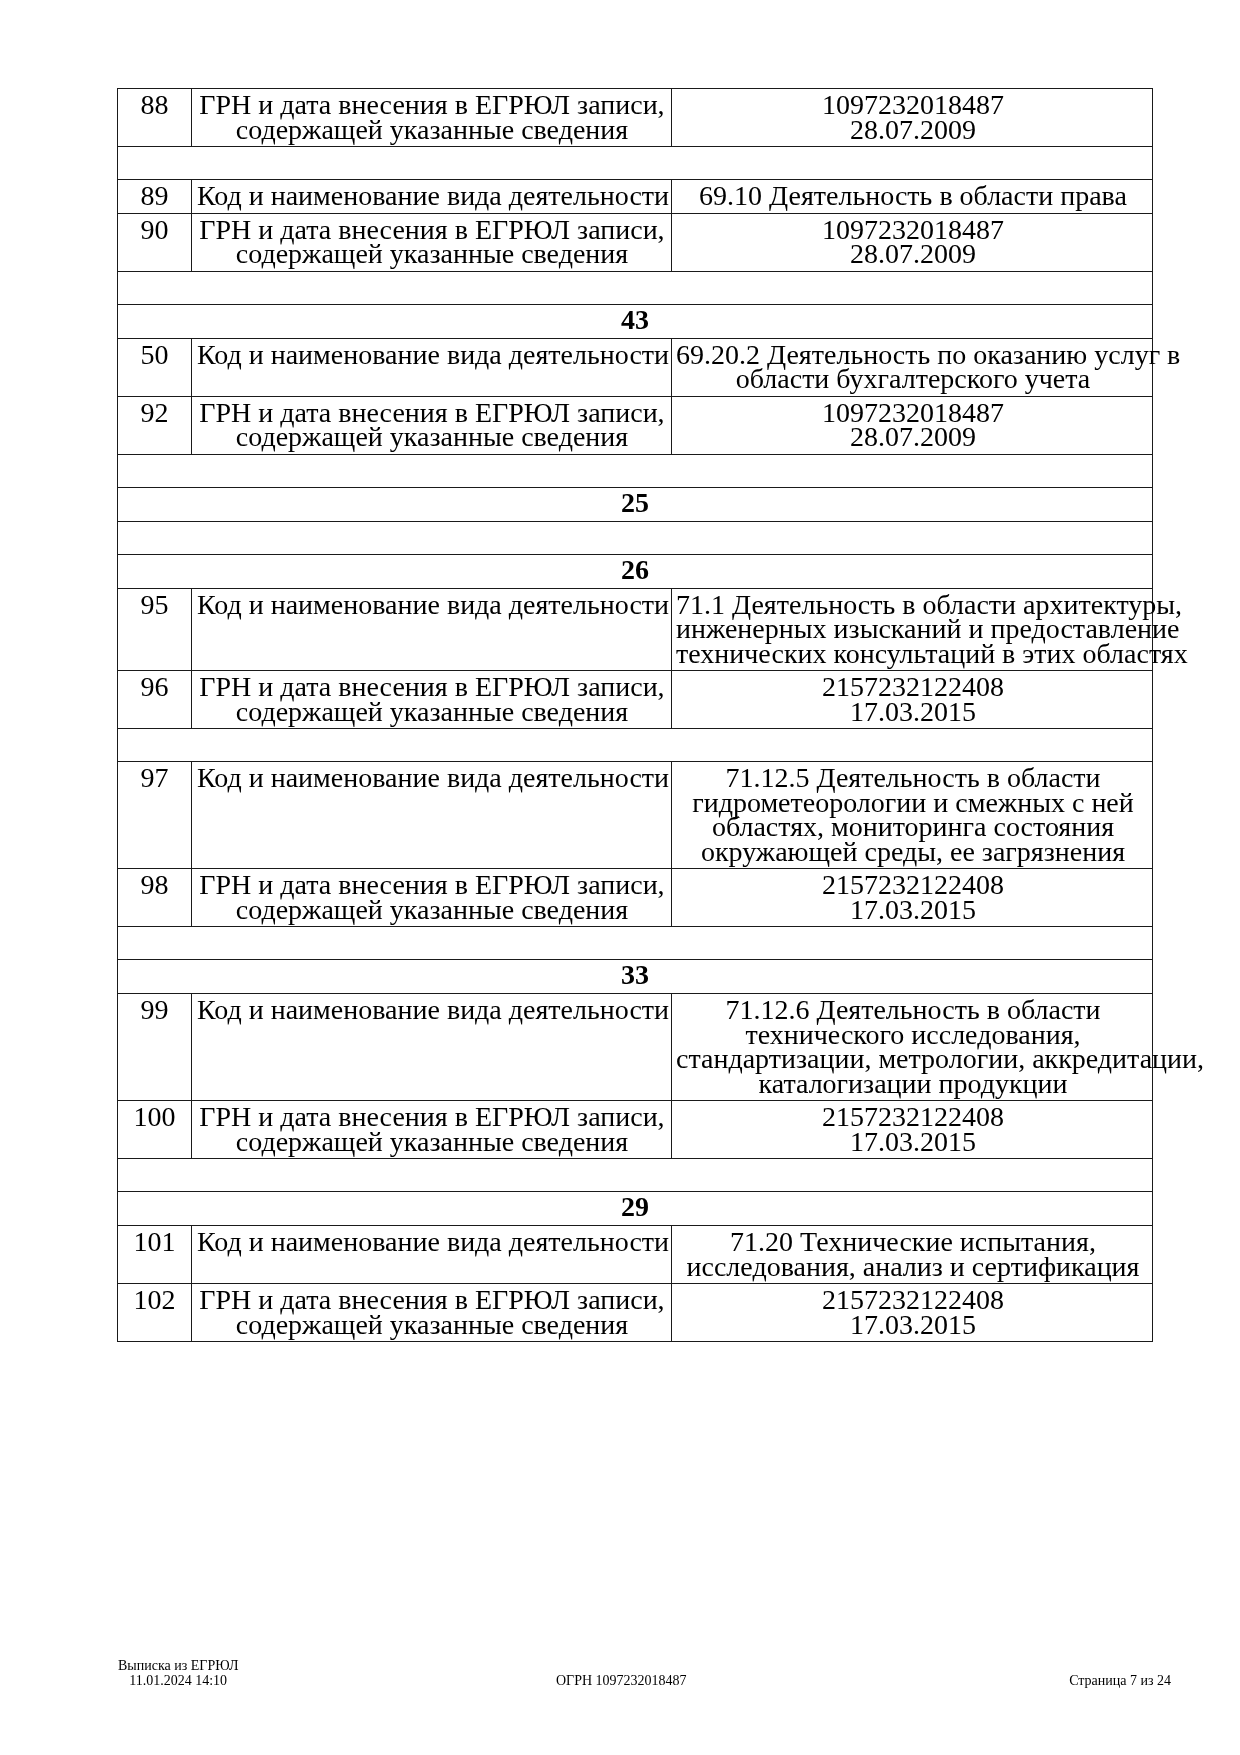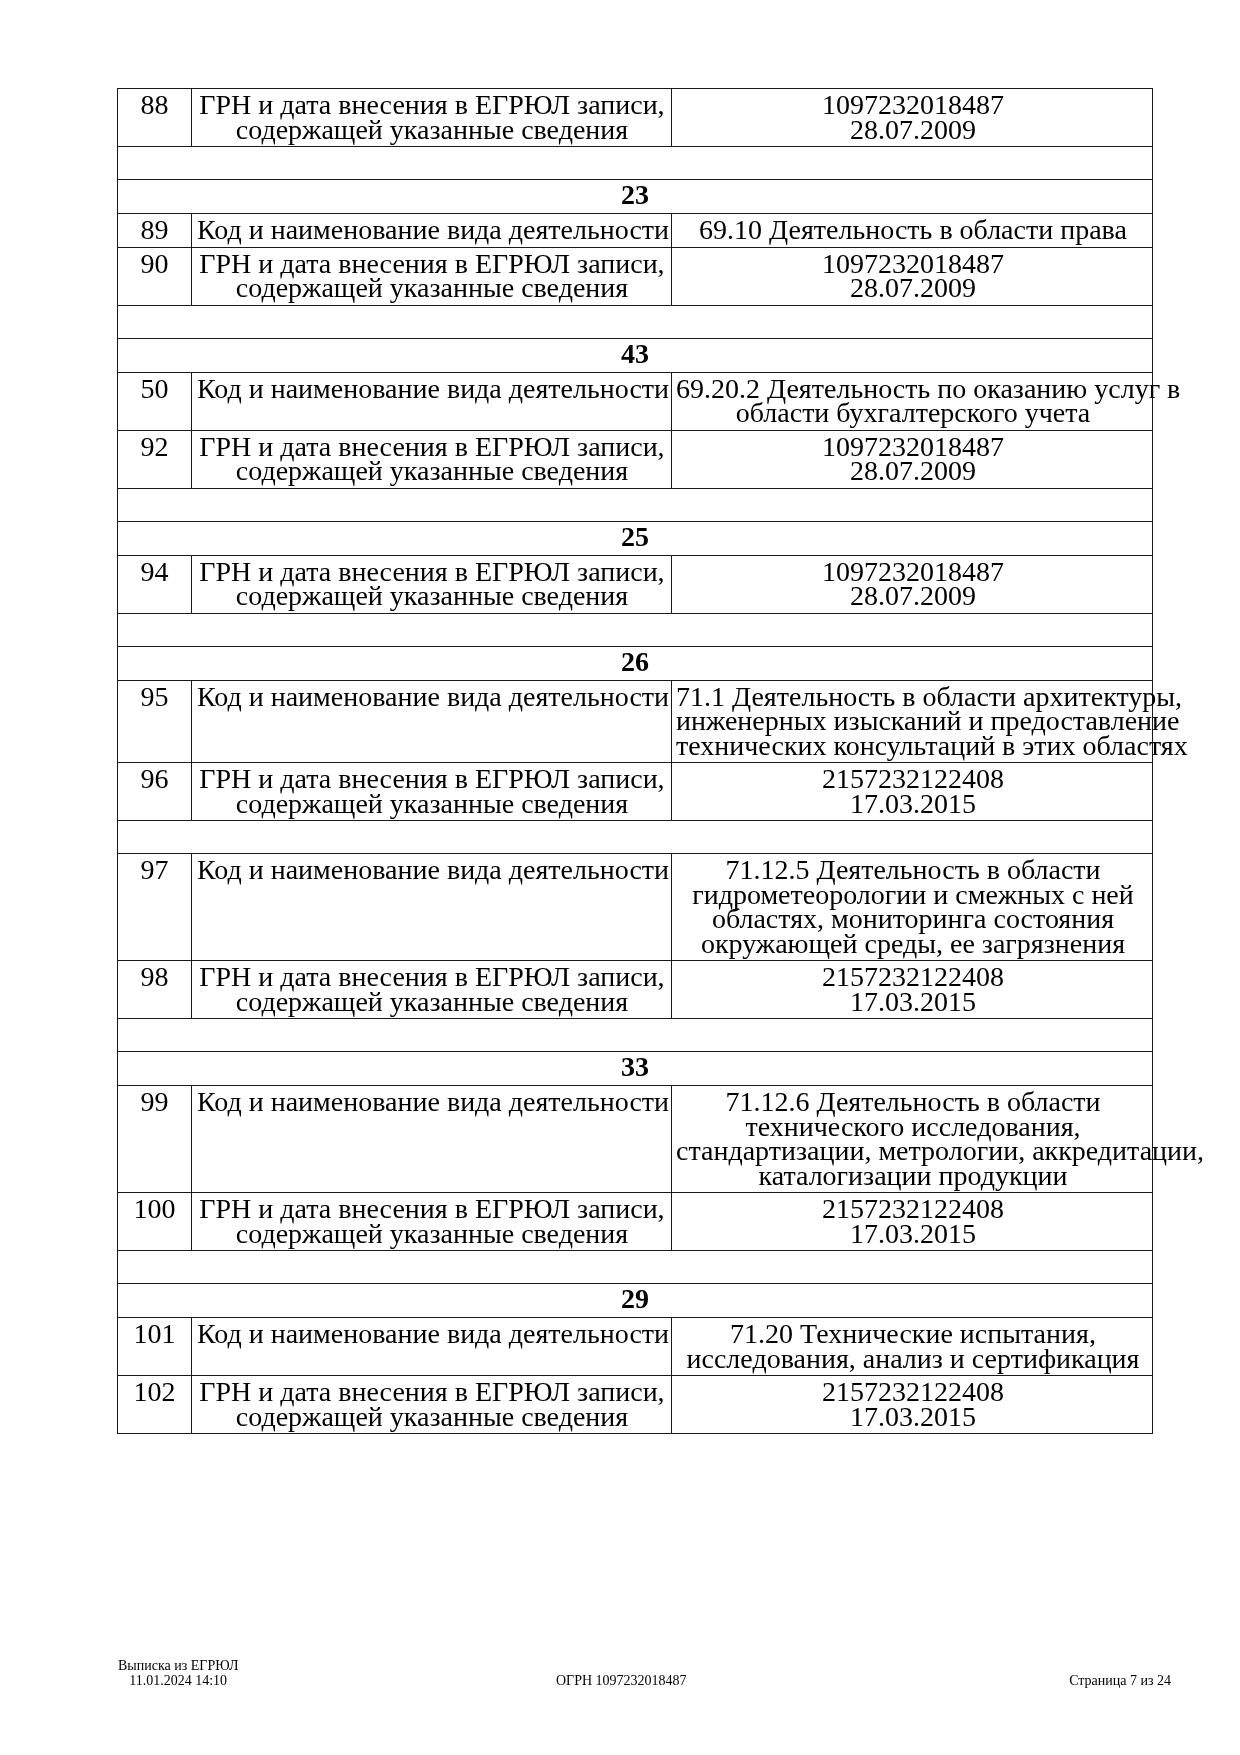--- a/index.html
+++ b/index.html
@@ -50,23 +50,20 @@
           <span class="line">содержащей указанные сведения</span>
         </td>
         <td class="val">
           <span class="line">1097232018487</span>
           <span class="line">28.07.2009</span>
         </td>
       </tr>
       <tr class="empty">
         <td colspan="3"></td>
       </tr>
-      <tr class="group">
-        <td colspan="3">23</td>
-      </tr>
       <tr>
         <td class="num">89</td>
         <td class="name">
           <span class="line">Код и наименование вида деятельности</span>
         </td>
         <td class="val">
           <span class="line">69.10 Деятельность в области права</span>
         </td>
       </tr>
       <tr>
@@ -105,31 +102,20 @@
         <td class="val">
           <span class="line">1097232018487</span>
           <span class="line">28.07.2009</span>
         </td>
       </tr>
       <tr class="empty">
         <td colspan="3"></td>
       </tr>
       <tr class="group">
         <td colspan="3">25</td>
-      </tr>
-      <tr>
-        <td class="num">94</td>
-        <td class="name">
-          <span class="line">ГРН и дата внесения в ЕГРЮЛ записи,</span>
-          <span class="line">содержащей указанные сведения</span>
-        </td>
-        <td class="val">
-          <span class="line">1097232018487</span>
-          <span class="line">28.07.2009</span>
-        </td>
       </tr>
       <tr class="empty">
         <td colspan="3"></td>
       </tr>
       <tr class="group">
         <td colspan="3">26</td>
       </tr>
       <tr>
         <td class="num">95</td>
         <td class="name">

